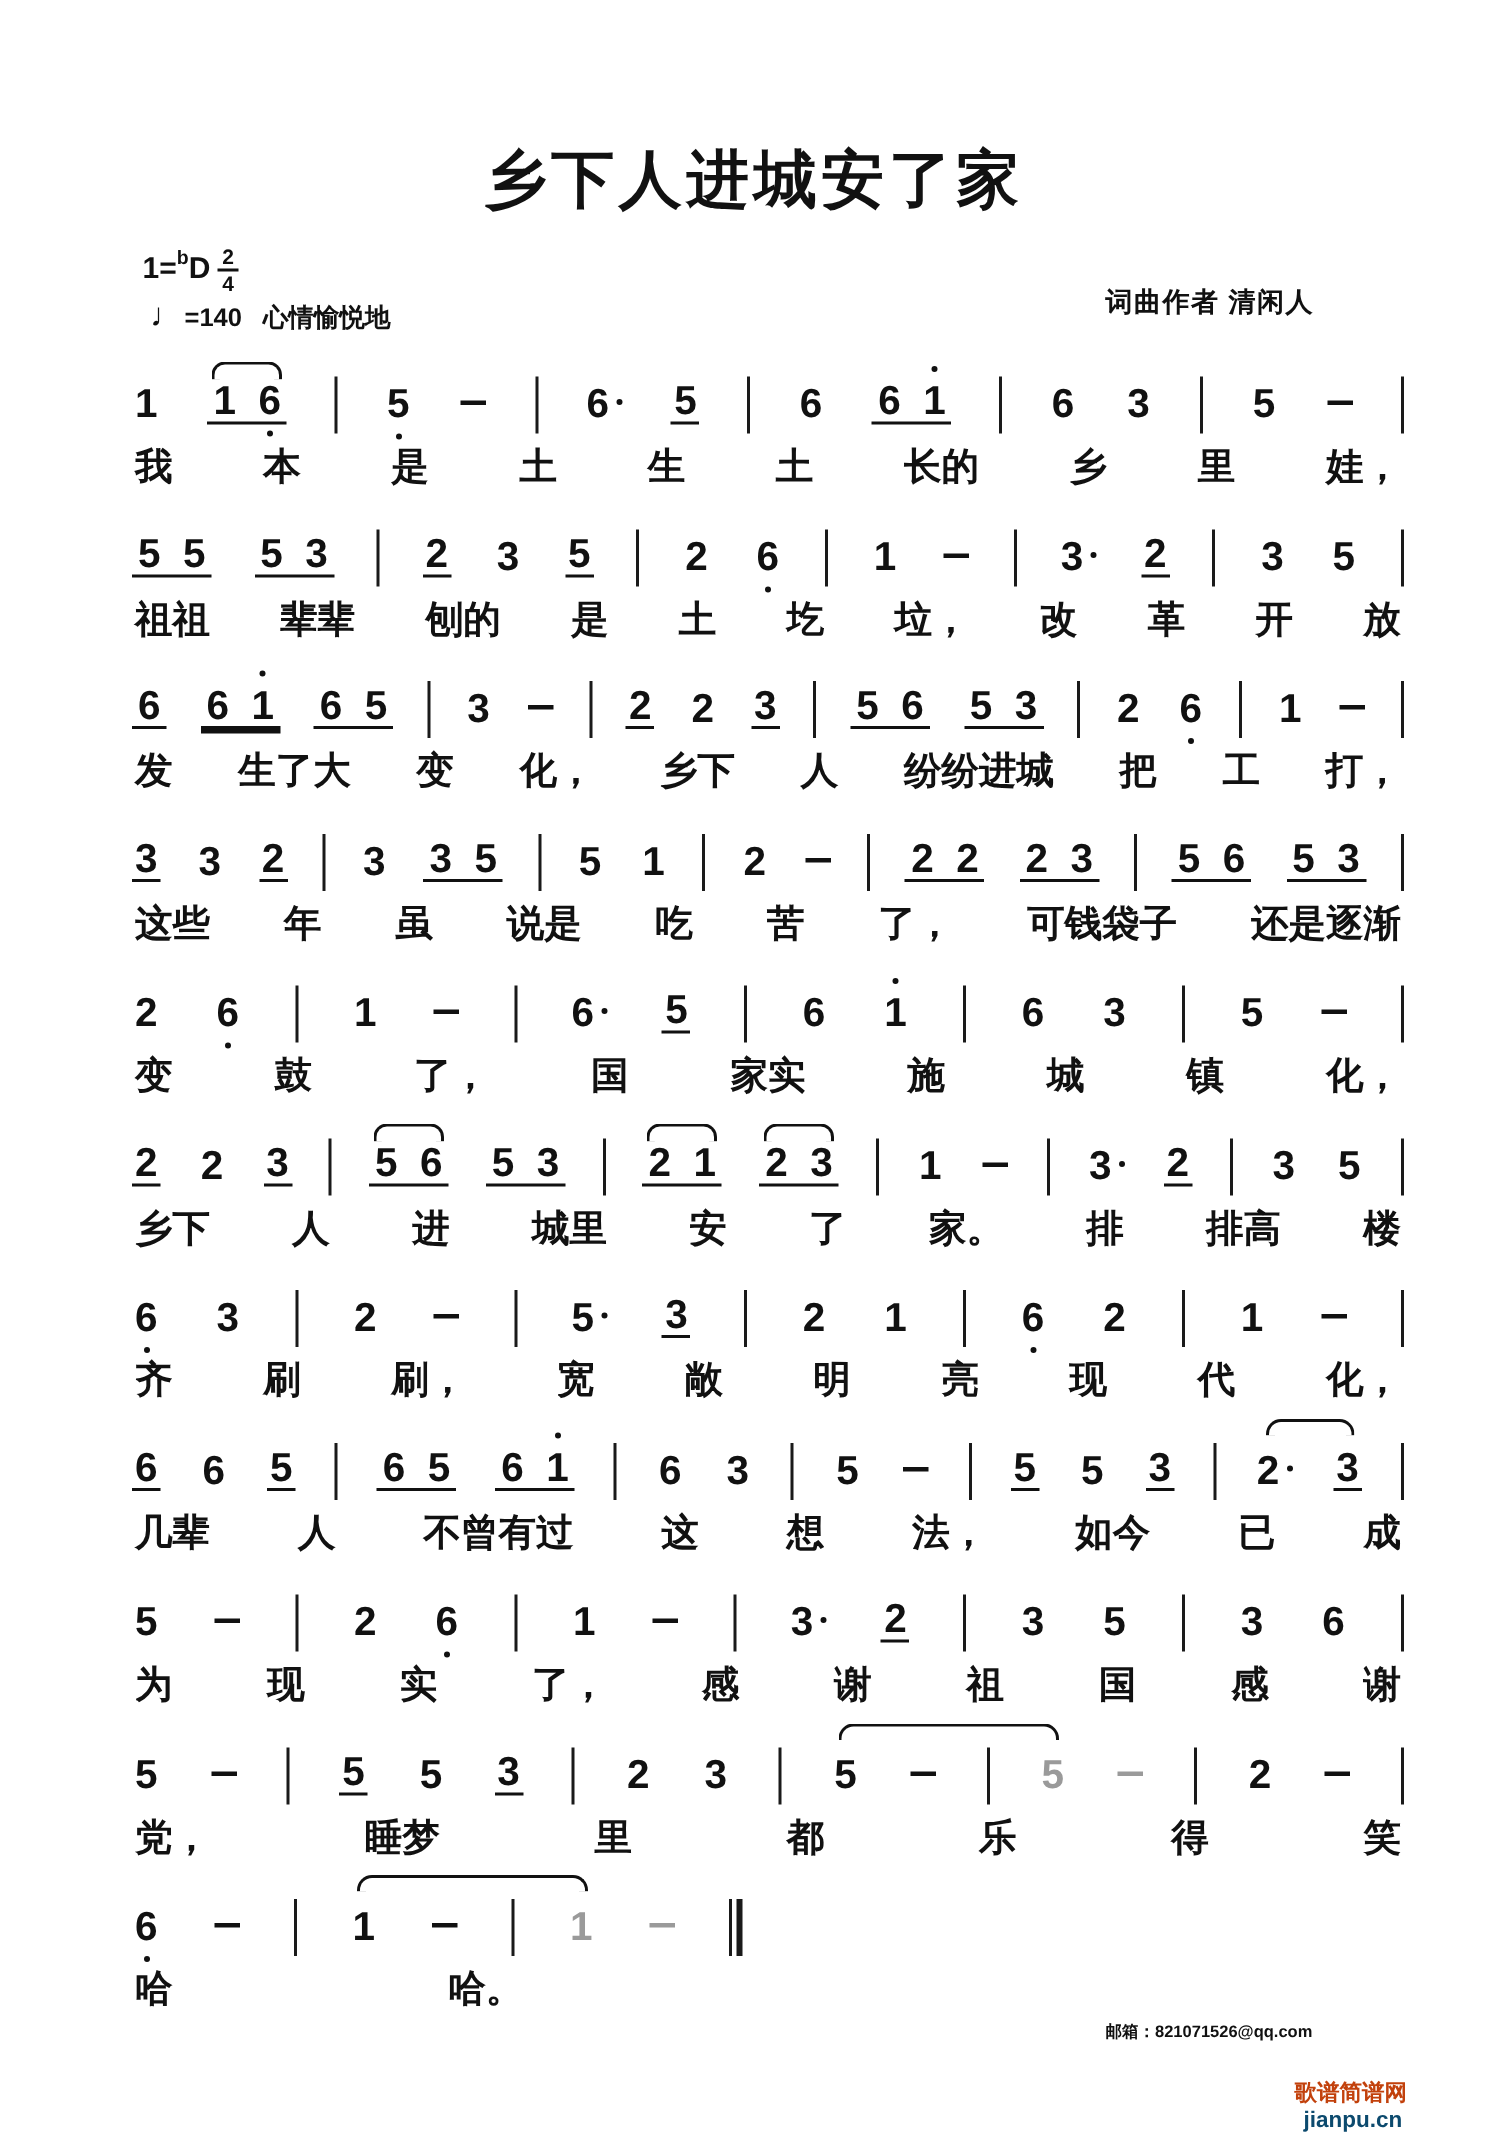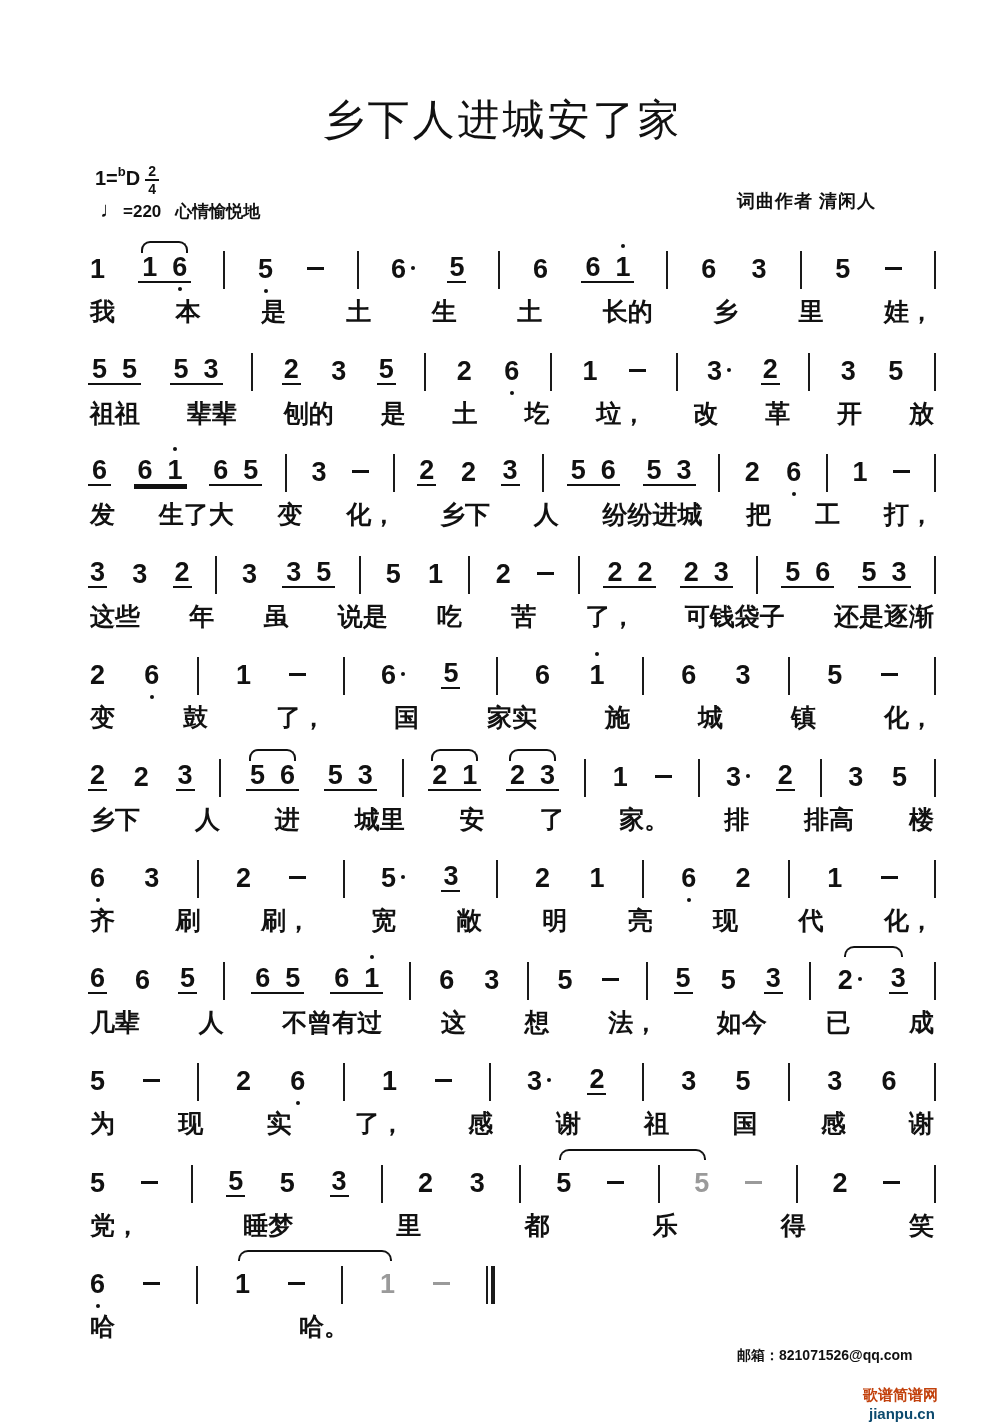--- a/index.html
+++ b/index.html
@@ -1,17 +1,17 @@
 <!DOCTYPE html>
 <html><head>
 <meta charset="utf-8">
 <style>
   html,body{margin:0;padding:0;background:#ffffff;}
   body{width:1005px;height:1422px;position:relative;font-family:"Liberation Sans",sans-serif;color:#111;overflow:hidden;}
-  .title{position:absolute;top:92px;left:0;right:0;text-align:center;font-size:42px;font-weight:normal;letter-spacing:3px;}
+  .title{position:absolute;top:92px;left:0;right:0;text-align:center;font-size:42px;font-weight:bold;letter-spacing:3px;}
   .keysig{position:absolute;top:163px;left:95px;font-size:20px;font-weight:bold;}
   .keysig sup{font-size:13px;position:relative;top:-2px;}
   .meter{display:inline-block;vertical-align:middle;margin-left:5px;font-size:14px;font-weight:bold;text-align:center;line-height:1.15;}
   .meter .num{display:block;padding:0 3px;}
   .meter .den{display:block;border-top:2px solid #111;padding:0 3px;}
   .tempo{position:absolute;top:197px;left:100px;font-size:17px;font-weight:bold;}
   .tempo .nq{font-size:22px;margin-right:1px;}
   .tempo .mood{margin-left:14px;font-weight:bold;font-size:17px;margin-top:48px;}
   .credit{position:absolute;top:189px;left:737px;font-size:18px;font-weight:bold;letter-spacing:1px;}
   .music{position:absolute;top:234px;left:88px;width:848px;}
@@ -32,33 +32,33 @@
   i.ad{display:inline-block;margin-left:5px;vertical-align:8px;}
   .dashbar{display:inline-block;width:17px;height:3px;background:currentColor;vertical-align:8px;}
   .gray{color:#9a9a9a;}
   .bar{display:inline-block;width:2px;height:38px;background:#1a1a1a;margin-bottom:-6px;}
   .endbar{display:inline-flex;gap:3px;margin-bottom:-6px;}
   .endbar i{display:inline-block;height:38px;background:#1a1a1a;}
   .endbar .eb1{width:2px;}
   .endbar .eb2{width:4px;}
   i.slur{position:absolute;top:-13px;left:3px;right:3px;height:10px;border:2px solid #111;border-bottom:none;border-radius:9px 9px 0 0;}
   i.xarc{position:absolute;top:1px;height:11px;border:2px solid #111;border-bottom:none;border-radius:10px 10px 0 0;box-sizing:border-box;}
-  .footer-email{position:absolute;top:1347px;left:737px;font-size:14px;font-weight:bold;}
+  .footer-email{position:absolute;top:1347px;left:737px;font-size:11px;font-weight:bold;}
   .footer-site{position:absolute;top:1386px;left:863px;font-size:15px;font-weight:bold;}
   .site-name{color:#c2410c;}
   .site-url{color:#0c4a6e;margin-left:6px;}
 </style>
 </head>
 <body>
 
 <div class="title">乡下人进城安了家</div>
 
 <div class="keysig"><span>1=</span><sup>b</sup><span>D</span><span class="meter"><span class="num">2</span><span class="den">4</span></span></div>
 
-<div class="tempo"><span class="nq">♩</span><span>=220</span><span class="mood">心情愉悦地</span></div>
+<div class="tempo"><span class="nq">♩</span><span>=140</span><span class="mood">心情愉悦地</span></div>
 
 <div class="credit">词曲作者 清闲人</div>
 
 <div class="music">
     <div class="line">
       <div class="notes-row">
         <span class="n">1</span>
         <span class="grp u1">
           <span class="n">1</span>
           <span class="n">6<i class="lo"></i></span>

